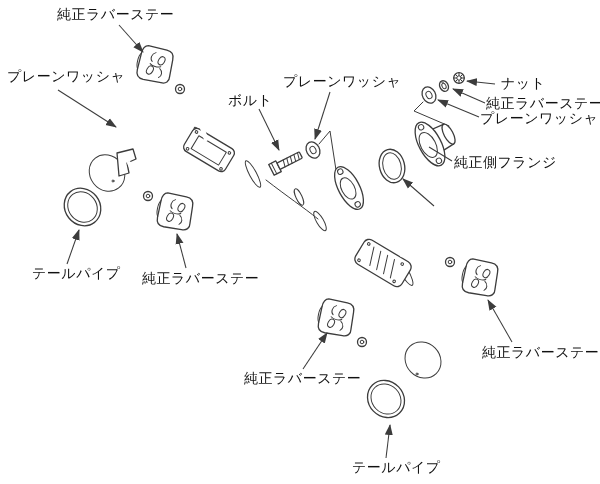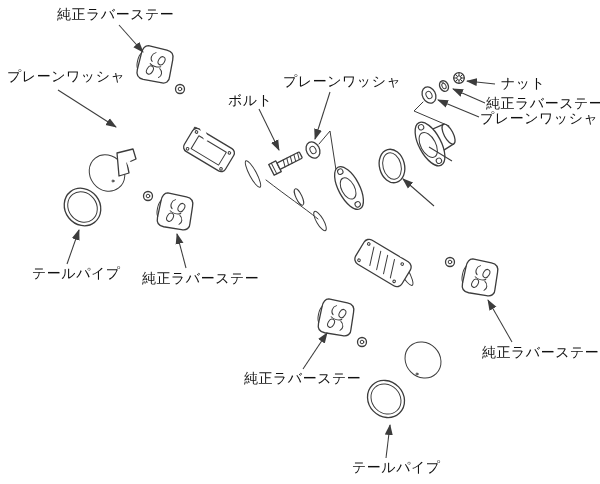--- a/index.html
+++ b/index.html
@@ -216,19 +216,20 @@
   </g>
 </svg>
 
 <div class="lbl" style="left:57px;top:7px">純正ラバーステー</div>
 <div class="lbl" style="left:7px;top:69px">プレーンワッシャ</div>
 <div class="lbl" style="left:228px;top:93px">ボルト</div>
 <div class="lbl" style="left:283px;top:74px">プレーンワッシャ</div>
 <div class="lbl" style="left:501px;top:76px">ナット</div>
 <div class="lbl" style="left:486px;top:96px">純正ラバーステー</div>
 <div class="lbl" style="left:480px;top:111px">プレーンワッシャ</div>
+<div class="lbl" style="left:454px;top:155px">純正側フランジ</div>
 <div class="lbl" style="left:32px;top:266px">テールパイプ</div>
 <div class="lbl" style="left:142px;top:271px">純正ラバーステー</div>
 <div class="lbl" style="left:244px;top:371px">純正ラバーステー</div>
 <div class="lbl" style="left:482px;top:345px">純正ラバーステー</div>
 <div class="lbl" style="left:352px;top:460px">テールパイプ</div>
 
 </div>
 
 </body></html>

